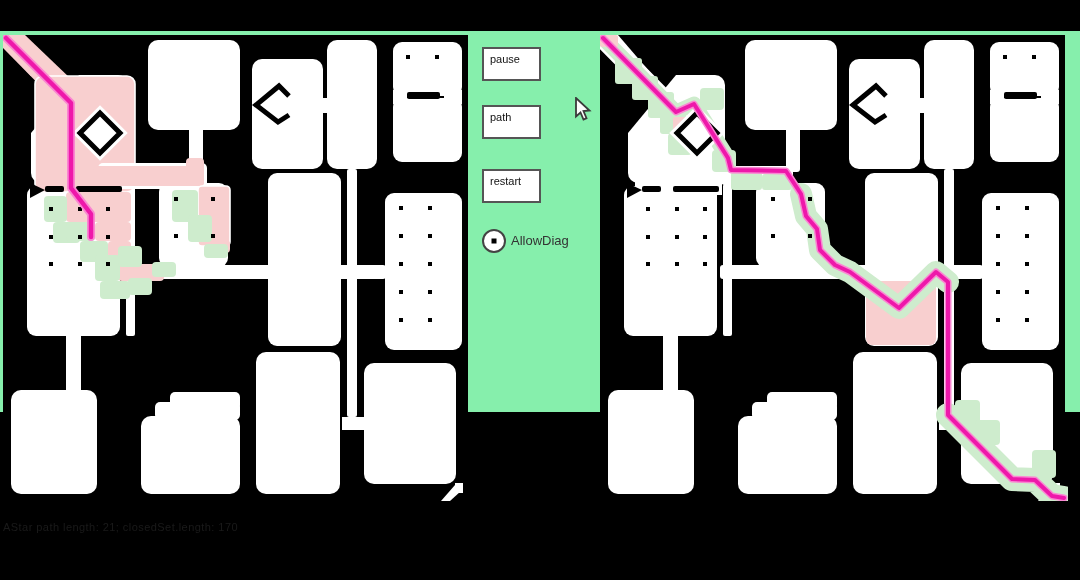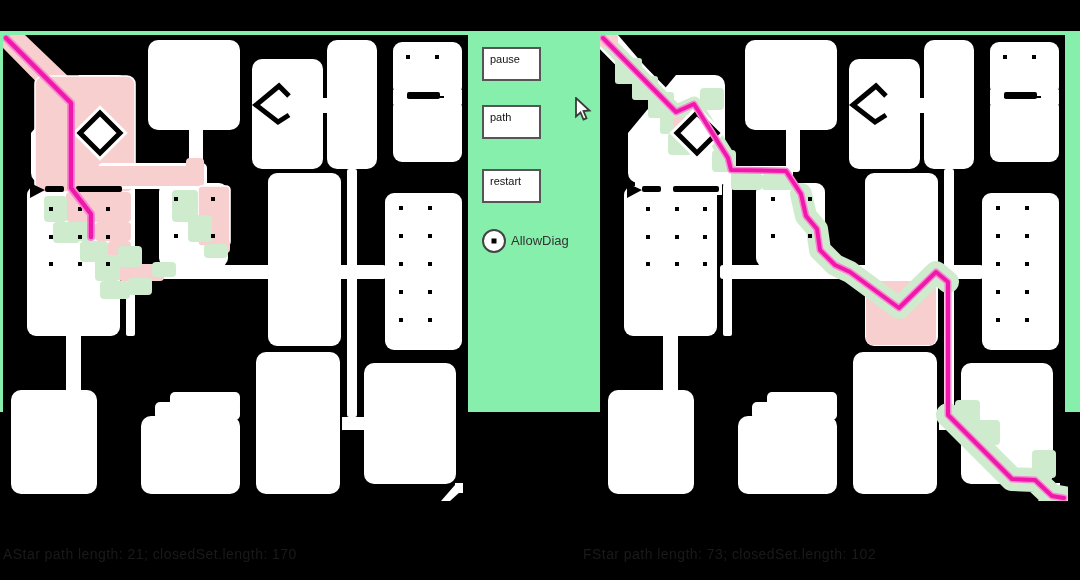--- a/index.html
+++ b/index.html
@@ -1,17 +1,17 @@
 <!DOCTYPE html>
 <html><head><meta charset="utf-8">
 <style>
 html,body{margin:0;padding:0;background:#000;width:1080px;height:580px;overflow:hidden;font-family:"Liberation Sans",sans-serif;}
 #page{position:absolute;left:0;top:31px;width:1080px;height:381px;background:#86efac;}
 .btn{position:absolute;left:482px;width:49px;height:26px;background:#fff;border:2px solid #555;font-size:11px;color:#111;padding:4px 0 0 6px;}
-#status-left,#status-right{position:absolute;top:515px;font-size:14px;letter-spacing:0.45px;color:#1a1a1a;}
+#status-left,#status-right{position:absolute;top:490px;font-size:11px;letter-spacing:0.45px;color:#1a1a1a;}
 svg{position:absolute;display:block;}
 </style></head>
 <body>
 
 <div id="page">
 
 <svg id="mazeL" style="left:3px;top:4px" width="465" height="466" viewBox="0 0 465 466">
 
 <rect x="0" y="0" width="465" height="466" rx="0" fill="#000000"></rect>
 
@@ -327,14 +327,13 @@
 <rect x="10.5" y="10.5" width="5" height="5" fill="#000"></rect>
 <text x="30" y="17" font-size="13" fill="#333">AllowDiag</text>
 </svg>
 
 <svg style="left:573px;top:66px" width="22" height="26" viewBox="0 0 22 26">
 <path d="M3,1 L3,19.5 L7.5,15.5 L10.5,22.5 L13.5,21.2 L10.5,14 L16.5,13.5 Z" fill="#fdfdfd" stroke="#3a3a3a" stroke-width="1.8"></path>
 </svg>
 
 <div id="status-left" style="left:3px">AStar path length: 21; closedSet.length: 170</div>
 
-<div id="status-right" style="left:583px">FStar path length: 73; closedSet.length: 102</div>
 </div>
 
 </body></html>

